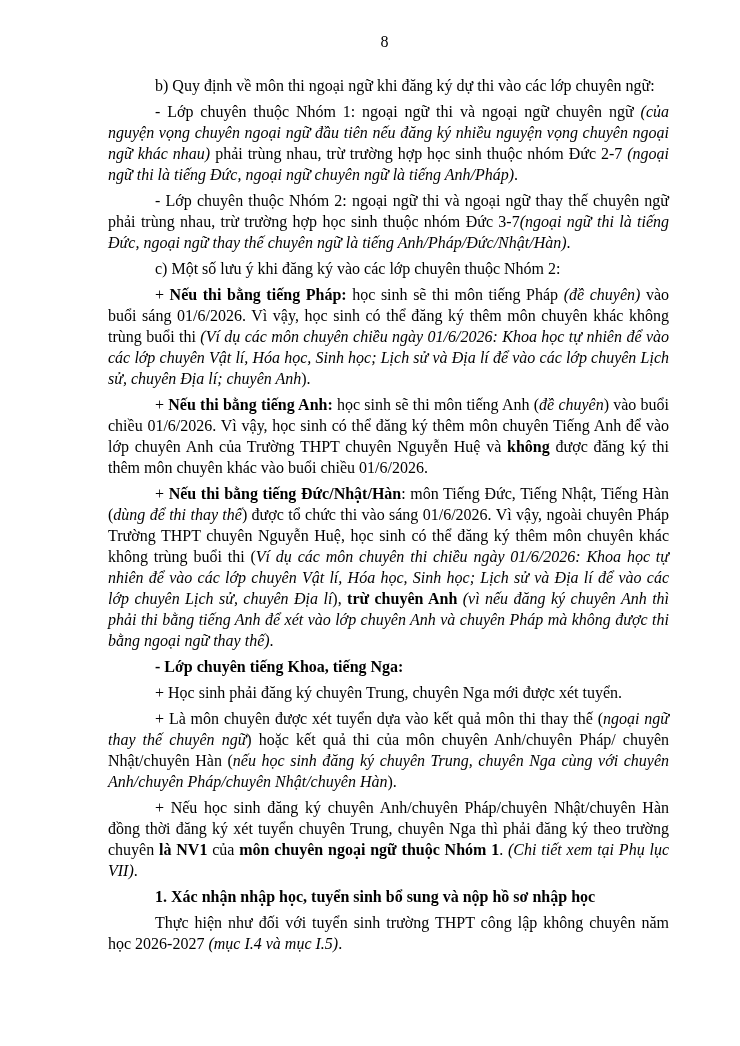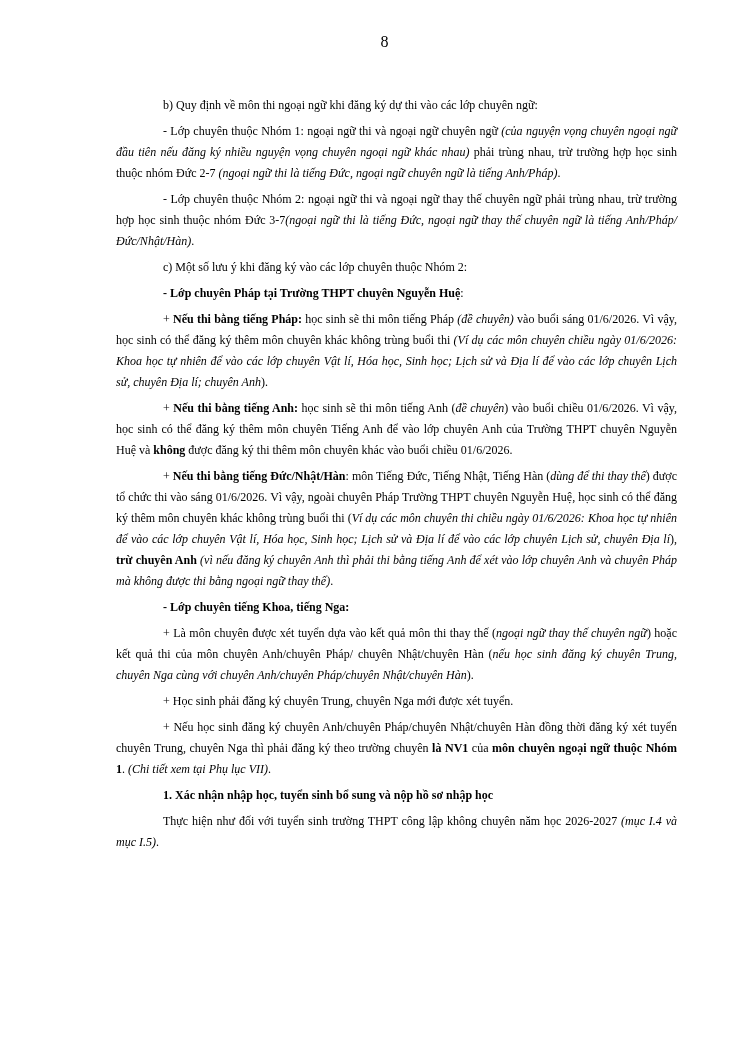--- a/index.html
+++ b/index.html
@@ -21,50 +21,48 @@
     top: 31px;
     left: 104px;
     width: 561px;
     text-align: center;
     font-size: 16px;
     line-height: 21px;
   }
   .doc {
     position: absolute;
     top: 70px;
-    left: 116px;
+    left: 108px;
     width: 561px;
-    font-size: 12px;
+    font-size: 16px;
     line-height: 21px;
     text-align: justify;
-    margin-top: 20px;
   }
   .doc p {
     margin: 5px 0 0 0;
     padding: 0;
     text-indent: 47px;
   }
   .r  { font-weight: normal; font-style: normal; }
   .b  { font-weight: bold;   font-style: normal; }
   .i  { font-weight: normal; font-style: italic; }
 </style>
 </head>
 <body>
 
 <div class="page">
   <div class="page-number">8</div>
   <div class="doc" id="doc-body">
       <p><span class="r">b) Quy định về môn thi ngoại ngữ khi đăng ký dự thi vào các lớp chuyên ngữ:</span></p>
       <p><span class="r">- Lớp chuyên thuộc Nhóm 1: ngoại ngữ thi và ngoại ngữ chuyên ngữ </span><span class="i">(của nguyện vọng chuyên ngoại ngữ đầu tiên nếu đăng ký nhiều nguyện vọng chuyên ngoại ngữ khác nhau)</span><span class="r"> phải trùng nhau, trừ trường hợp học sinh thuộc nhóm Đức 2-7 </span><span class="i">(ngoại ngữ thi là tiếng Đức, ngoại ngữ chuyên ngữ là tiếng Anh/Pháp)</span><span class="r">.</span></p>
       <p><span class="r">- Lớp chuyên thuộc Nhóm 2: ngoại ngữ thi và ngoại ngữ thay thế chuyên ngữ phải trùng nhau, trừ trường hợp học sinh thuộc nhóm Đức 3-7</span><span class="i">(ngoại ngữ thi là tiếng Đức, ngoại ngữ thay thế chuyên ngữ là tiếng Anh/Pháp/Đức/Nhật/Hàn)</span><span class="r">.</span></p>
       <p><span class="r">c) Một số lưu ý khi đăng ký vào các lớp chuyên thuộc Nhóm 2:</span></p>
-      <p><span class="b">- Lớp chuyên Pháp tại Trường THPT chuyên Nguyễn Huệ</span><span class="r">:</span></p>
       <p><span class="r">+ </span><span class="b">Nếu thi bằng tiếng Pháp:</span><span class="r"> học sinh sẽ thi môn tiếng Pháp </span><span class="i">(đề chuyên)</span><span class="r"> vào buổi sáng 01/6/2026. Vì vậy, học sinh có thể đăng ký thêm môn chuyên khác không trùng buổi thi </span><span class="i">(Ví dụ các môn chuyên chiều ngày 01/6/2026: Khoa học tự nhiên để vào các lớp chuyên Vật lí, Hóa học, Sinh học; Lịch sử và Địa lí để vào các lớp chuyên Lịch sử, chuyên Địa lí; chuyên Anh</span><span class="r">).</span></p>
       <p><span class="r">+ </span><span class="b">Nếu thi bằng tiếng Anh:</span><span class="r"> học sinh sẽ thi môn tiếng Anh (</span><span class="i">đề chuyên</span><span class="r">) vào buổi chiều 01/6/2026. Vì vậy, học sinh có thể đăng ký thêm môn chuyên Tiếng Anh để vào lớp chuyên Anh của Trường THPT chuyên Nguyễn Huệ và </span><span class="b">không</span><span class="r"> được đăng ký thi thêm môn chuyên khác vào buổi chiều 01/6/2026.</span></p>
       <p><span class="r">+ </span><span class="b">Nếu thi bằng tiếng Đức/Nhật/Hàn</span><span class="r">: môn Tiếng Đức, Tiếng Nhật, Tiếng Hàn (</span><span class="i">dùng để thi thay thế</span><span class="r">) được tổ chức thi vào sáng 01/6/2026. Vì vậy, ngoài chuyên Pháp Trường THPT chuyên Nguyễn Huệ, học sinh có thể đăng ký thêm môn chuyên khác không trùng buổi thi (</span><span class="i">Ví dụ các môn chuyên thi chiều ngày 01/6/2026: Khoa học tự nhiên để vào các lớp chuyên Vật lí, Hóa học, Sinh học; Lịch sử và Địa lí để vào các lớp chuyên Lịch sử, chuyên Địa lí</span><span class="r">), </span><span class="b">trừ chuyên Anh</span><span class="r"> </span><span class="i">(vì nếu đăng ký chuyên Anh thì phải thi bằng tiếng Anh để xét vào lớp chuyên Anh và chuyên Pháp mà không được thi bằng ngoại ngữ thay thế)</span><span class="r">.</span></p>
       <p><span class="b">- Lớp chuyên tiếng Khoa, tiếng Nga:</span></p>
+      <p><span class="r">+ Học sinh phải đăng ký chuyên Trung, chuyên Nga mới được xét tuyển.</span></p>
       <p><span class="r">+ Là môn chuyên được xét tuyển dựa vào kết quả môn thi thay thế (</span><span class="i">ngoại ngữ thay thế chuyên ngữ</span><span class="r">) hoặc kết quả thi của môn chuyên Anh/chuyên Pháp/ chuyên Nhật/chuyên Hàn (</span><span class="i">nếu học sinh đăng ký chuyên Trung, chuyên Nga cùng với chuyên Anh/chuyên Pháp/chuyên Nhật/chuyên Hàn</span><span class="r">).</span></p>
-      <p><span class="r">+ Học sinh phải đăng ký chuyên Trung, chuyên Nga mới được xét tuyển.</span></p>
       <p><span class="r">+ Nếu học sinh đăng ký chuyên Anh/chuyên Pháp/chuyên Nhật/chuyên Hàn đồng thời đăng ký xét tuyển chuyên Trung, chuyên Nga thì phải đăng ký theo trường chuyên </span><span class="b">là NV1</span><span class="r"> của </span><span class="b">môn chuyên ngoại ngữ thuộc Nhóm 1</span><span class="r">. </span><span class="i">(Chi tiết xem tại Phụ lục VII)</span><span class="r">.</span></p>
       <p><span class="b">1. Xác nhận nhập học, tuyển sinh bổ sung và nộp hồ sơ nhập học</span></p>
       <p><span class="r">Thực hiện như đối với tuyển sinh trường THPT công lập không chuyên năm học 2026-2027 </span><span class="i">(mục I.4 và mục I.5)</span><span class="r">.</span></p>
     </div>
 </div>
 
 </body></html>

